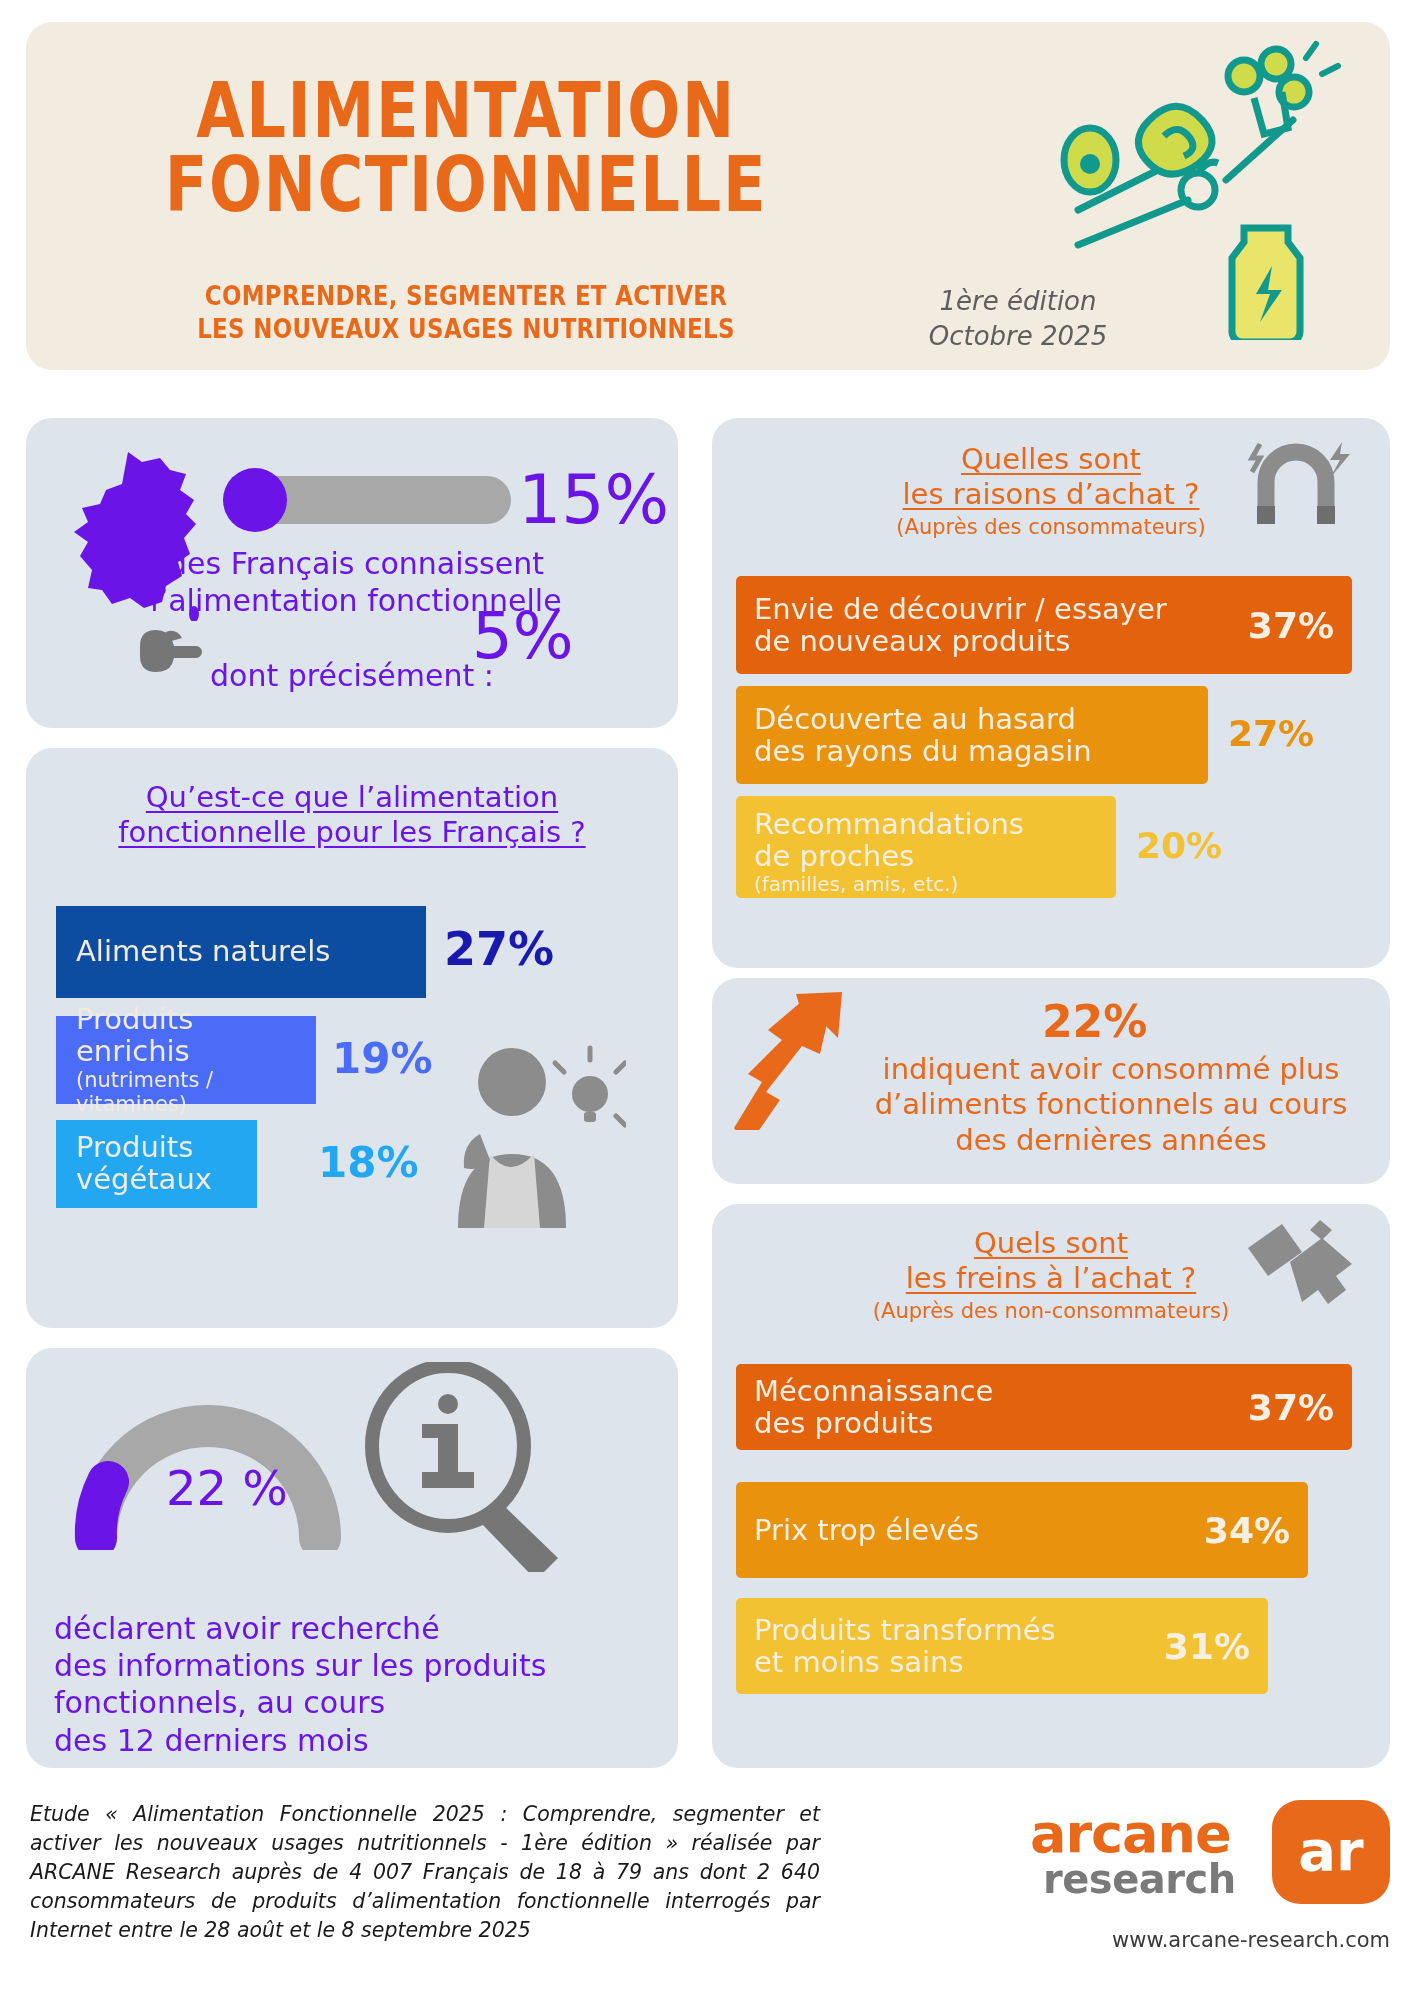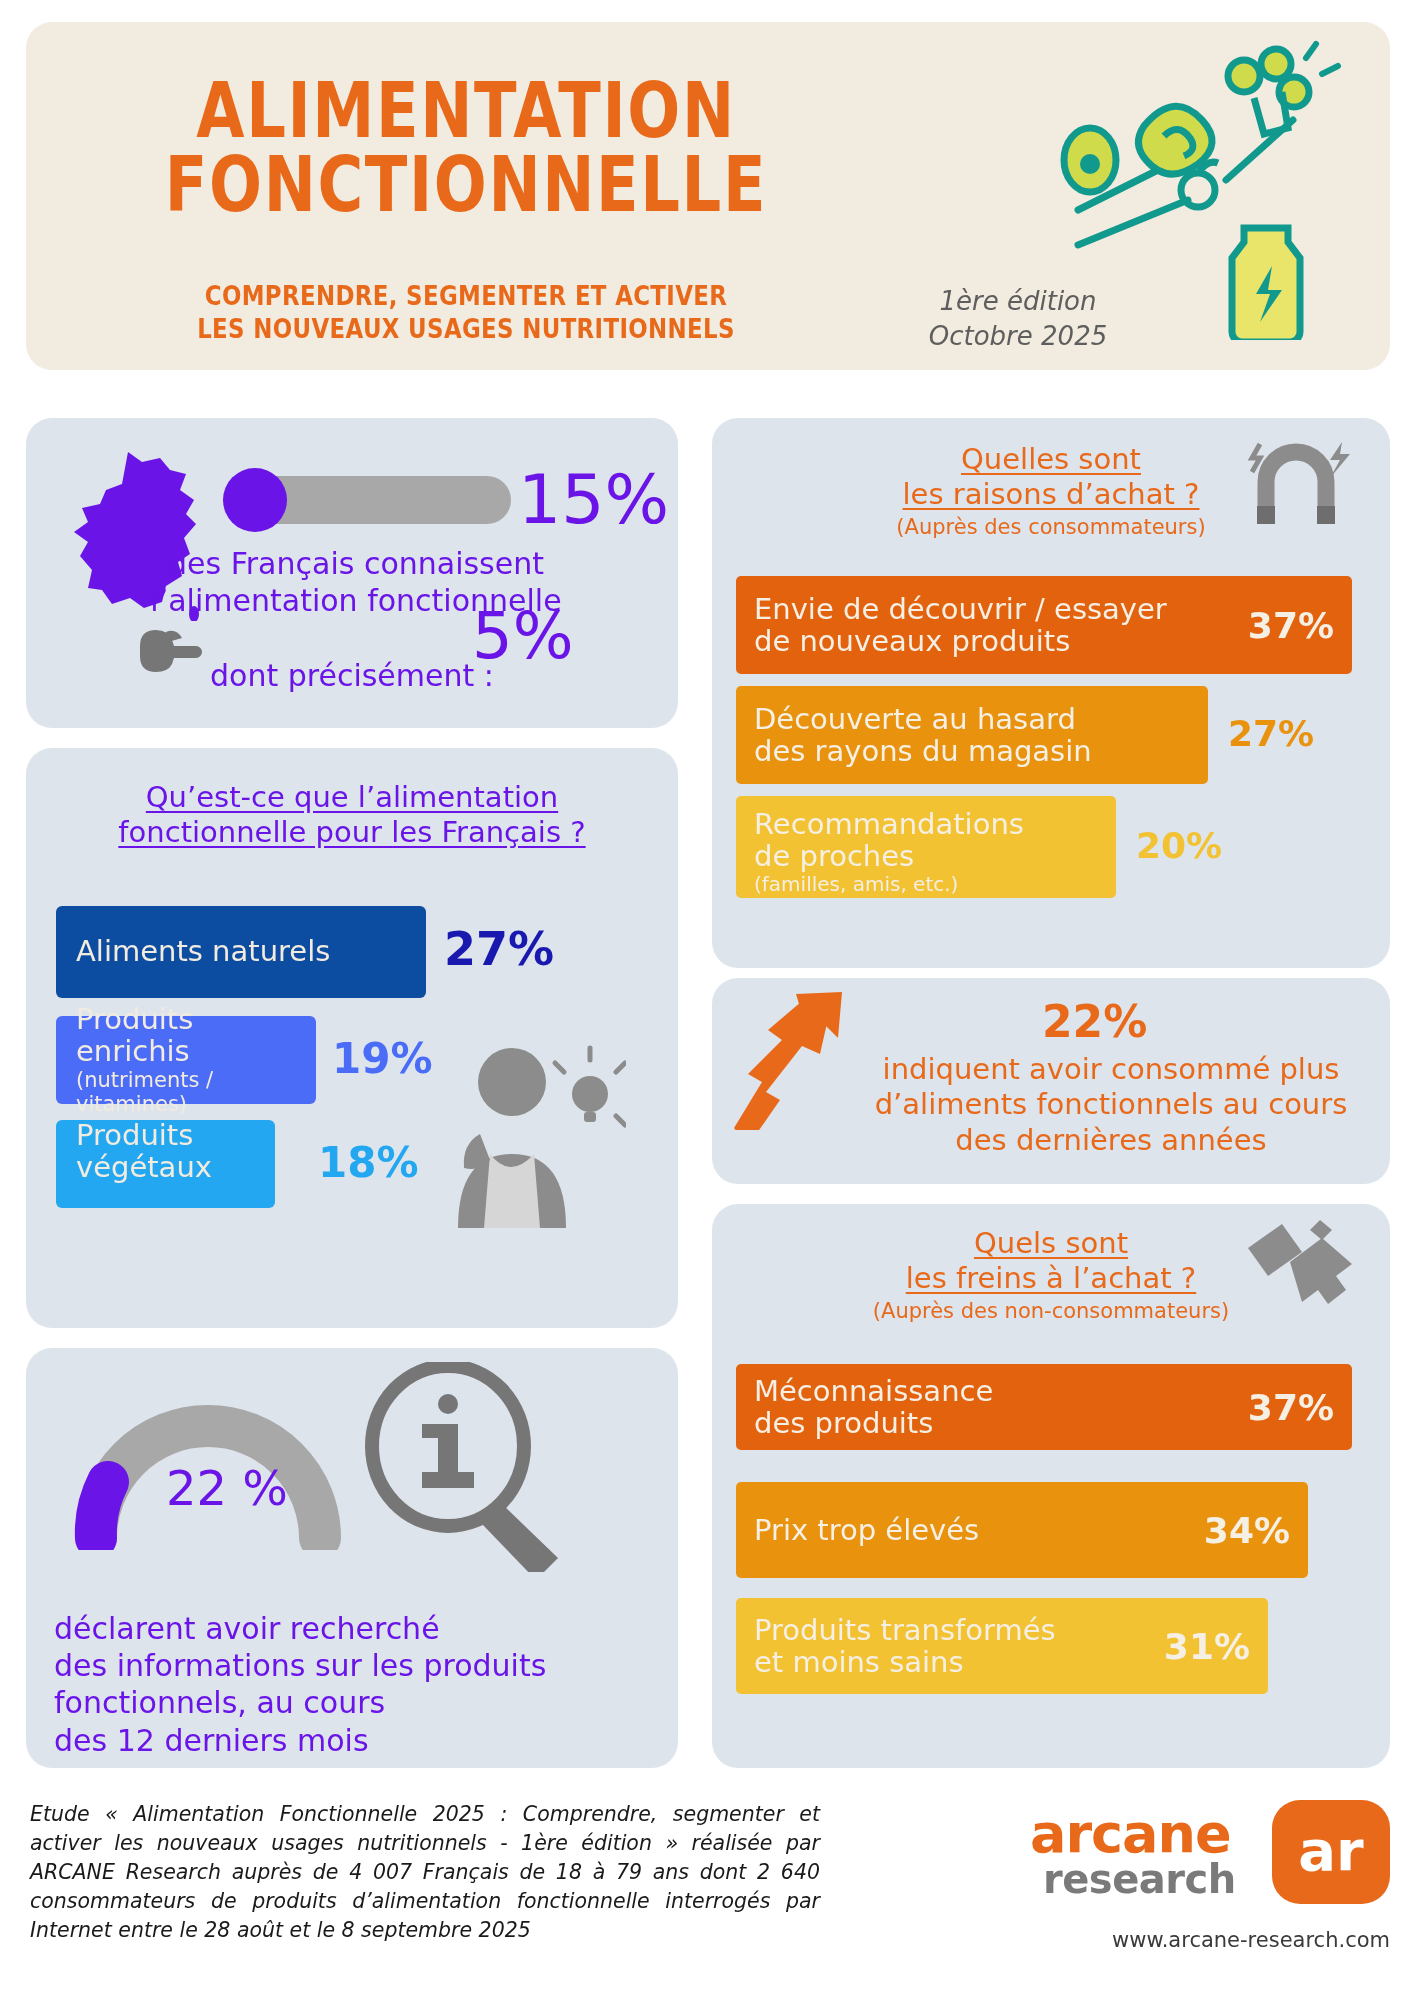--- a/index.html
+++ b/index.html
@@ -104,21 +104,21 @@
     text-decoration: underline;
     text-underline-offset: 4px;
   }
   .title-purple { color: #6a14e8; font-size: 29px; }
   .title-orange { color: #e8691a; font-size: 29px; }
   .card-sub { display: block; font-size: 21px; text-decoration: none; color: #e8691a; margin-top: 2px; }
 
   
   .def-bar {
     position: absolute; display: flex; align-items: center;
-    border-radius: 6px; padding-left: 20px;
+    border-radius: 0; padding-left: 20px;
     color: #f2ebdf;
   }
   .def-bar .lbl { font-size: 29px; line-height: 1.1; }
   .def-bar .sub { font-size: 21px; display: block; }
   .def-pct {
     position: absolute; font-weight: 700; line-height: 1;
   }
   .thinker { position: absolute; left: 400px; top: 290px; width: 200px; height: 190px; }
 
   
@@ -285,21 +285,21 @@
       <span class="lbl">Aliments naturels</span>
     </div>
     <div class="def-pct" style="left:418px; top:178px; color:#1919b0; font-size:46px;">27%</div>
 
     <div class="def-bar" style="left:30px; top:268px; height:88px; width:260px; background:#4a6cf7; flex-direction:column; align-items:flex-start; justify-content:center;">
       <span class="lbl">Produits enrichis</span>
       <span class="sub">(nutriments / vitamines)</span>
     </div>
     <div class="def-pct" style="left:306px; top:290px; color:#4a6cf7; font-size:42px;">19%</div>
 
-    <div class="def-bar" style="left:30px; top:372px; height:88px; width:219px; background:#22a7f0; flex-direction:column; align-items:flex-start; justify-content:flex-start;">
+    <div class="def-bar" style="left:30px; top:372px; height:88px; width:201px; background:#22a7f0; flex-direction:column; align-items:flex-start; justify-content:center;">
       <span class="lbl">Produits<br>végétaux</span>
     </div>
     <div class="def-pct" style="left:292px; top:394px; color:#22a7f0; font-size:42px;">18%</div>
   </div>
 
   <div class="card" id="card-search">
     <svg class="gauge" viewBox="0 0 290 180">
       <path d="M34 168 A112 112 0 0 1 258 168" fill="none" stroke="#a8a8a8" stroke-width="42" stroke-linecap="round"></path>
       <path d="M34 168 A112 112 0 0 1 46 112" fill="none" stroke="#6a14e8" stroke-width="42" stroke-linecap="round"></path>
     </svg>

